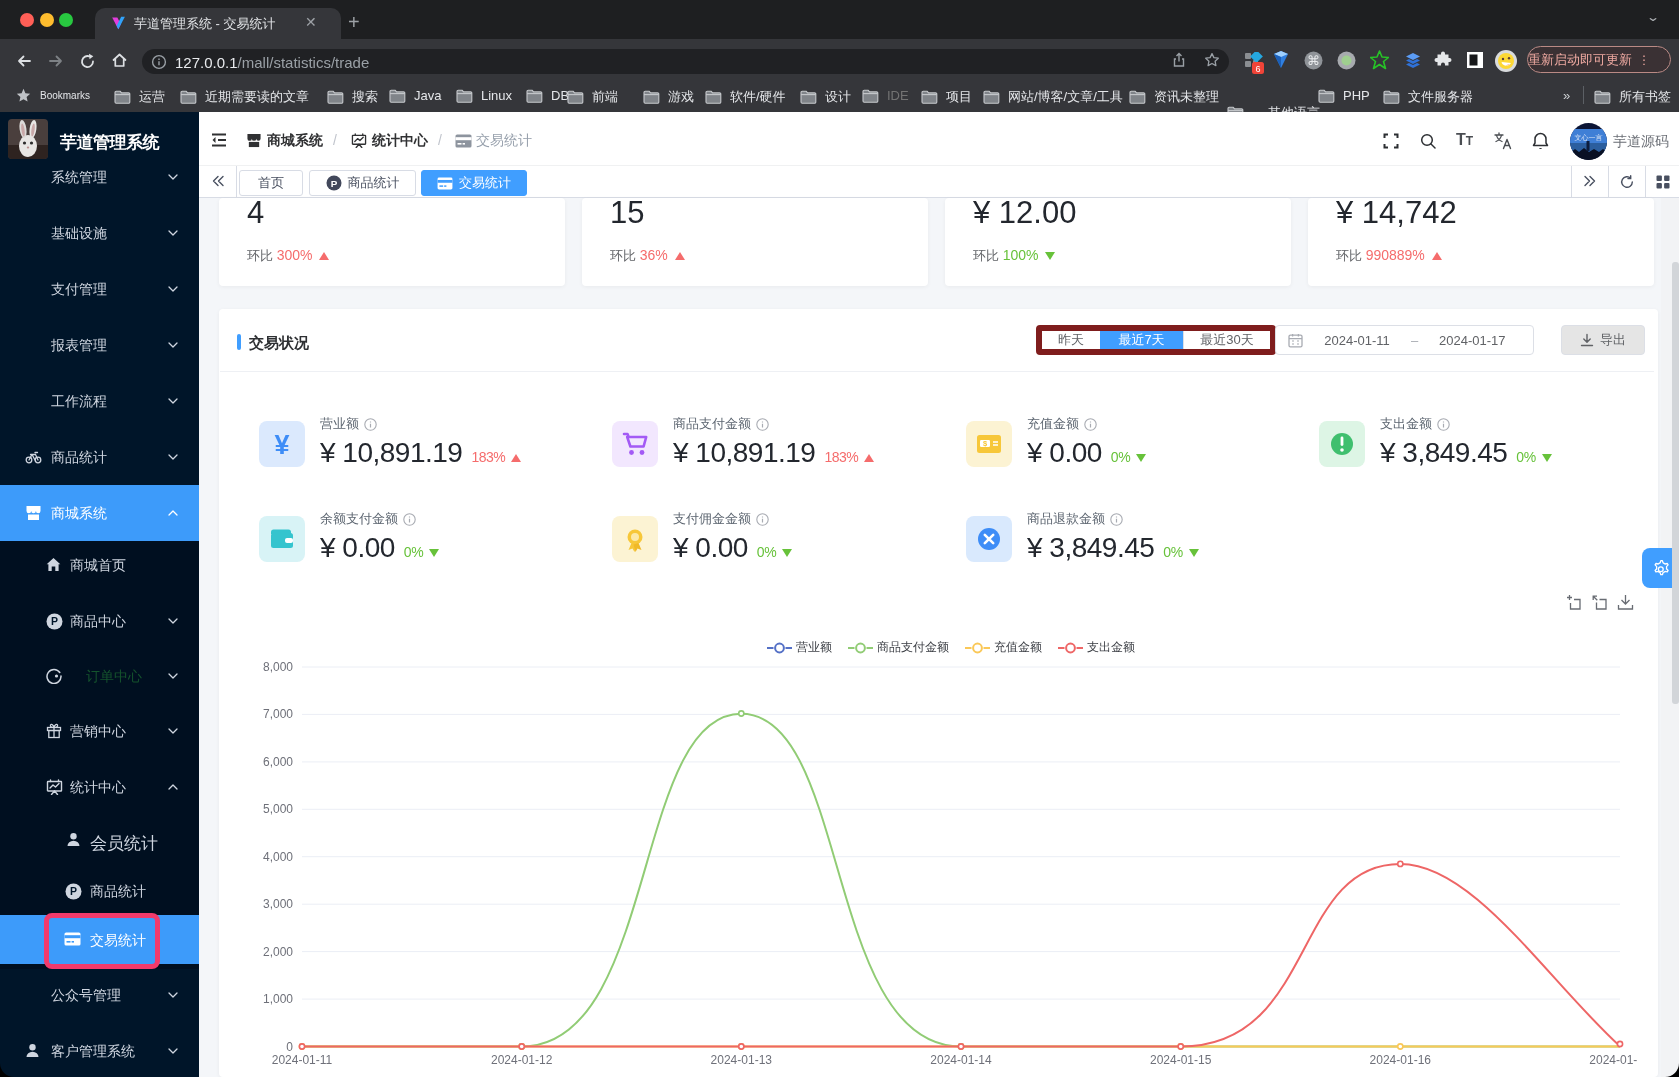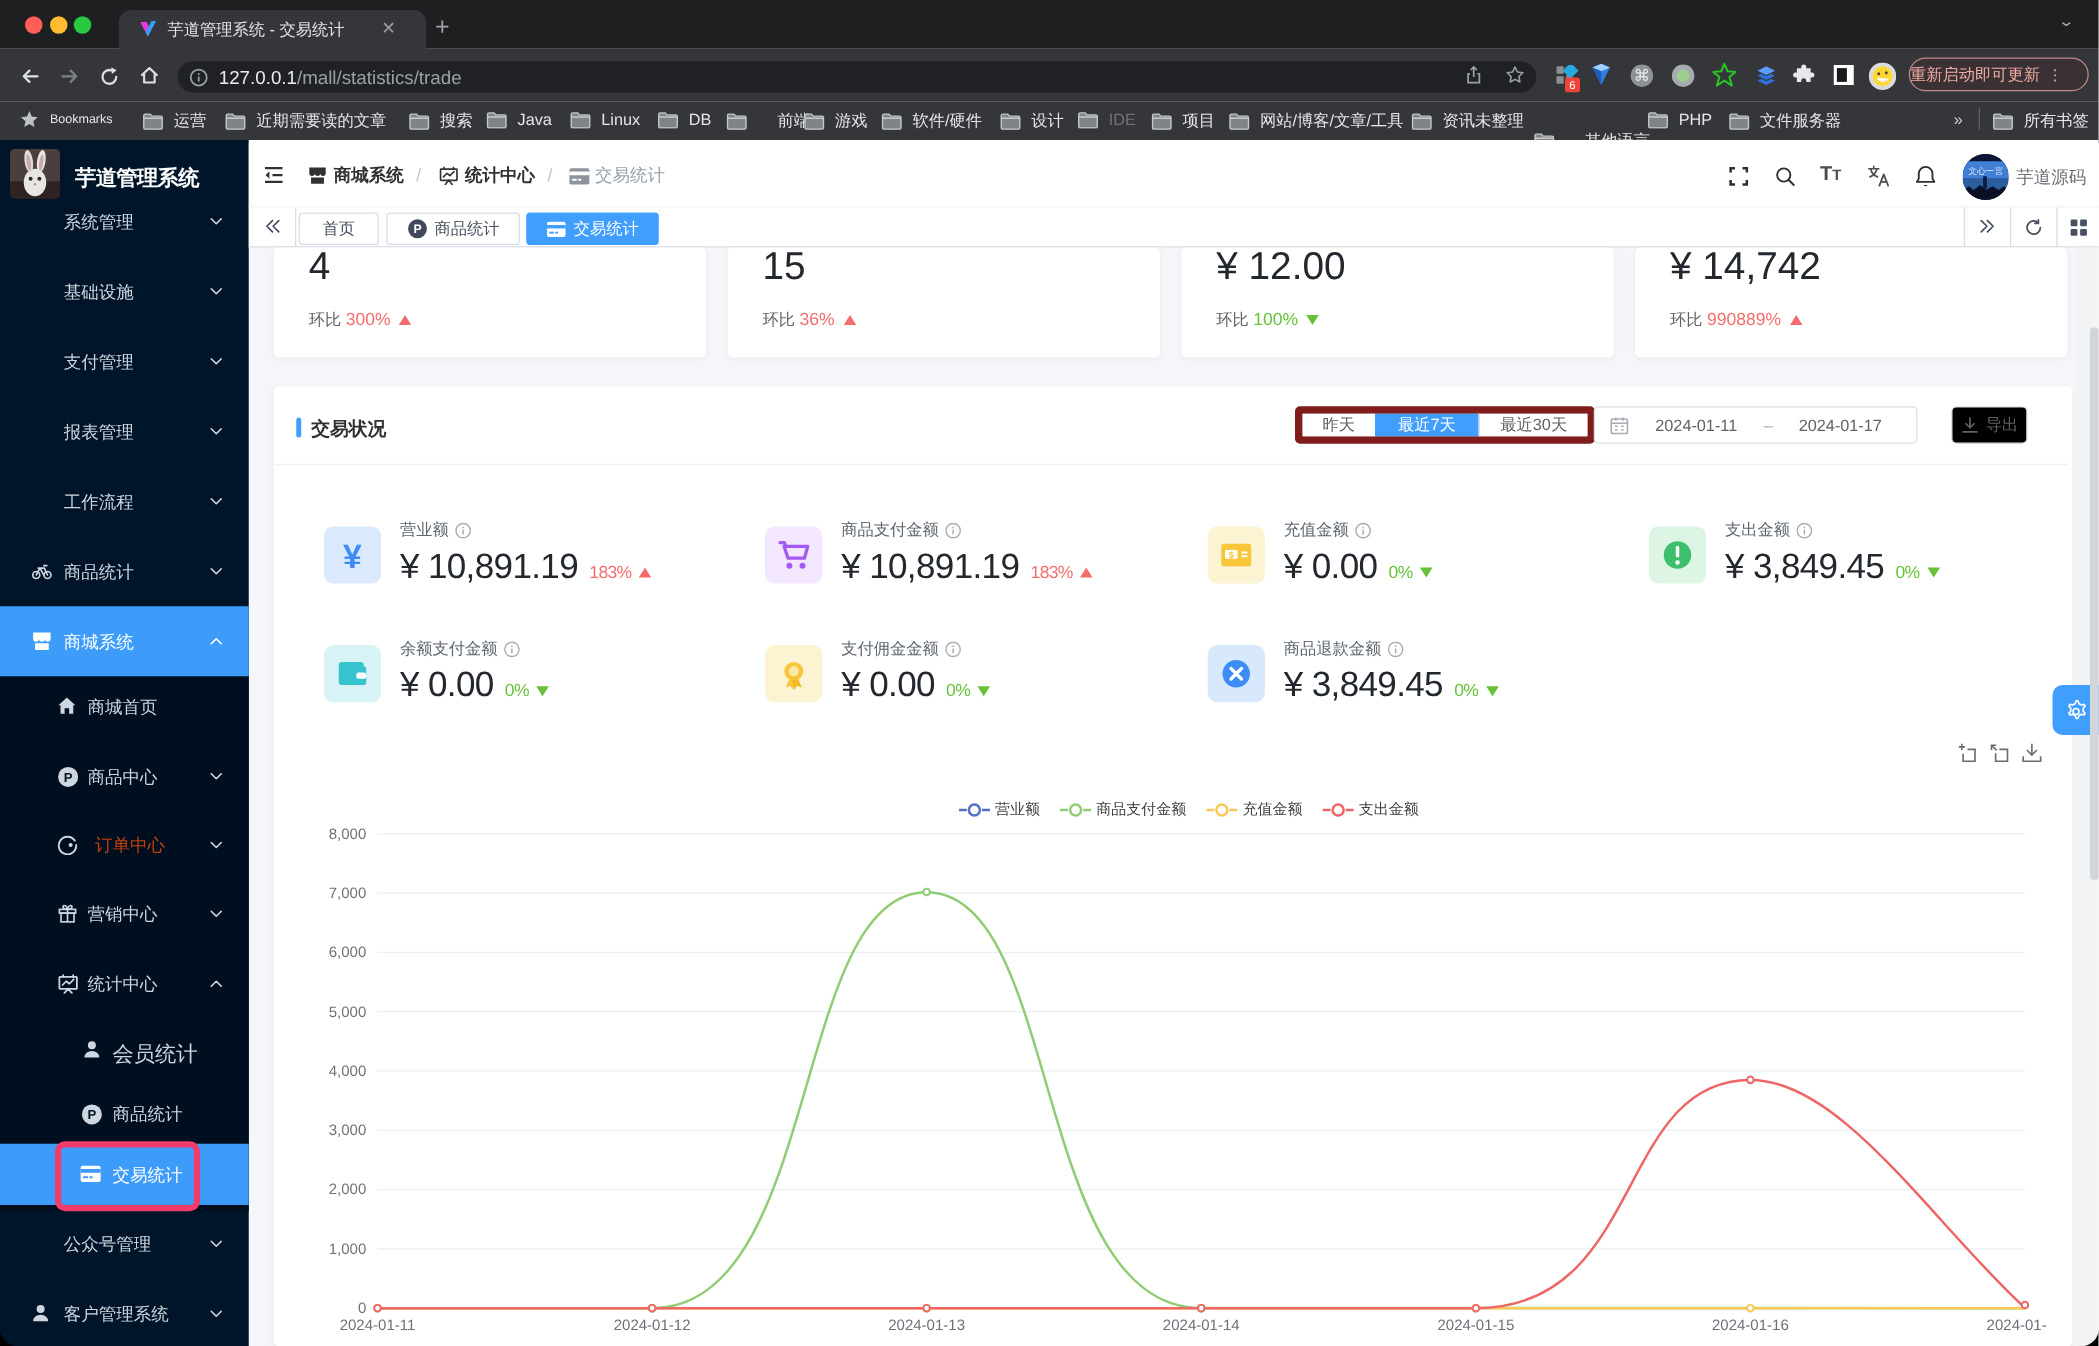--- a/index.html
+++ b/index.html
@@ -191,21 +191,21 @@
   </div>
 <div class="a flex" style="left:526px;top:88px;gap:8px">
     <span style="display:block">
       <svg width="17" height="14" viewBox="0 0 17 14">
         <path d="M1 2.5 a1.2 1.2 0 0 1 1.2-1.2 h4 l1.4 1.6 h7 a1.2 1.2 0 0 1 1.2 1.2 v8 a1.2 1.2 0 0 1-1.2 1.2 H2.2 A1.2 1.2 0 0 1 1 12.1 Z" fill="#808489" stroke="#c6c9cc" stroke-width="1.1"></path>
         <path d="M1 4.6 h14.8" stroke="#c6c9cc" stroke-width="1.1"></path>
       </svg>
     </span>
     <span style="font-size:13px;color:#e4e6e9;white-space:nowrap">DB</span>
   </div>
-<div class="a flex" style="left:581px;top:88px;gap:24px">
+<div class="a flex" style="left:567px;top:88px;gap:8px">
     <span style="display:block">
       <svg width="17" height="14" viewBox="0 0 17 14">
         <path d="M1 2.5 a1.2 1.2 0 0 1 1.2-1.2 h4 l1.4 1.6 h7 a1.2 1.2 0 0 1 1.2 1.2 v8 a1.2 1.2 0 0 1-1.2 1.2 H2.2 A1.2 1.2 0 0 1 1 12.1 Z" fill="#808489" stroke="#c6c9cc" stroke-width="1.1"></path>
         <path d="M1 4.6 h14.8" stroke="#c6c9cc" stroke-width="1.1"></path>
       </svg>
     </span>
     <span style="font-size:13px;color:#e4e6e9;white-space:nowrap">前端</span>
   </div>
 <div class="a flex" style="left:643px;top:88px;gap:8px">
     <span style="display:block">
@@ -399,21 +399,21 @@
     <svg width="12" height="12" viewBox="0 0 12 12">
       <path d="M2 4 L6 8 L10 4" stroke="#cfd6e0" stroke-width="1.3" fill="none" stroke-linecap="round" stroke-linejoin="round"></path>
     </svg>
   </div>
 <div class="a" style="left:46px;top:668px">
     <svg width="16" height="16" viewBox="0 0 16 16">
       <path d="M13.8 4.5 A7 7 0 1 0 15 8" stroke="#cfd6e0" stroke-width="1.5" fill="none" stroke-linecap="round"></path>
       <circle cx="10.5" cy="8" r="1.6" fill="#cfd6e0"></circle>
     </svg>
   </div>
-<div class="a" style="left:76px;top:668.3px;font-size:14px;color:#c2410c;white-space:nowrap">订单中心</div>
+<div class="a" style="left:86px;top:668.3px;font-size:14px;color:#14532d;white-space:nowrap">订单中心</div>
 <div class="a" style="left:167px;top:670px">
     <svg width="12" height="12" viewBox="0 0 12 12">
       <path d="M2 4 L6 8 L10 4" stroke="#cfd6e0" stroke-width="1.3" fill="none" stroke-linecap="round" stroke-linejoin="round"></path>
     </svg>
   </div>
 <div class="a" style="left:46px;top:723px">
     <svg width="16" height="16" viewBox="0 0 16 16">
       <rect x="1.5" y="4.5" width="13" height="3" stroke="#cfd6e0" stroke-width="1.3" fill="none"></rect>
       <rect x="2.8" y="7.5" width="10.4" height="7" stroke="#cfd6e0" stroke-width="1.3" fill="none"></rect>
       <path d="M8 4.5 V14.5 M8 4.5 C5 4.5 4 3.5 4.5 2 C5.5 0.5 7.5 2 8 4.5 C8.5 2 10.5 0.5 11.5 2 C12 3.5 11 4.5 8 4.5" stroke="#cfd6e0" stroke-width="1.3" fill="none"></path>
@@ -626,21 +626,21 @@
       <svg width="15" height="15" viewBox="0 0 15 15">
         <rect x="1" y="2.2" width="13" height="11.6" rx="1.4" stroke="#a8abb2" stroke-width="1.3" fill="none"></rect>
         <path d="M1 5.6 h13 M4.6 1 v2.6 M10.4 1 v2.6" stroke="#a8abb2" stroke-width="1.3"></path>
         <path d="M4 8 h2 M4 11 h2 M9 8 h2 M9 11 h2" stroke="#a8abb2" stroke-width="1.2"></path>
       </svg>
     </span>
 <span style="width:108px;text-align:center">2024-01-11</span>
 <span style="color:#a8abb2">–</span>
 <span style="width:108px;text-align:center">2024-01-17</span>
 </div>
-<div class="a flex" style="left:1561px;top:325px;width:61px;height:30px;border:1px solid #dcdfe6;border-radius:4px;background:#000000;font-size:13px;color:#606266;justify-content:center;gap:6px">
+<div class="a flex" style="left:1561px;top:325px;width:84px;height:30px;border:1px solid #dcdfe6;border-radius:4px;background:#e5e5e5;font-size:13px;color:#606266;justify-content:center;gap:6px">
     <svg width="14" height="14" viewBox="0 0 14 14">
       <path d="M7 1.5 V9 M3.8 6 L7 9.2 L10.2 6" stroke="#606266" stroke-width="1.4" fill="none" stroke-linecap="round" stroke-linejoin="round"></path>
       <path d="M1.5 12.5 h11" stroke="#606266" stroke-width="1.4" stroke-linecap="round"></path>
     </svg>
     <span>导出</span>
   </div>
 <div class="a" style="left:259px;top:421px">
     <svg width="46" height="46" viewBox="0 0 46 46">
       <rect width="46" height="46" rx="8" fill="#dbe9fd"></rect>
       <text x="23" y="33" text-anchor="middle" font-size="27" font-weight="bold" fill="#3e8df7" font-family="Liberation Sans">¥</text>

